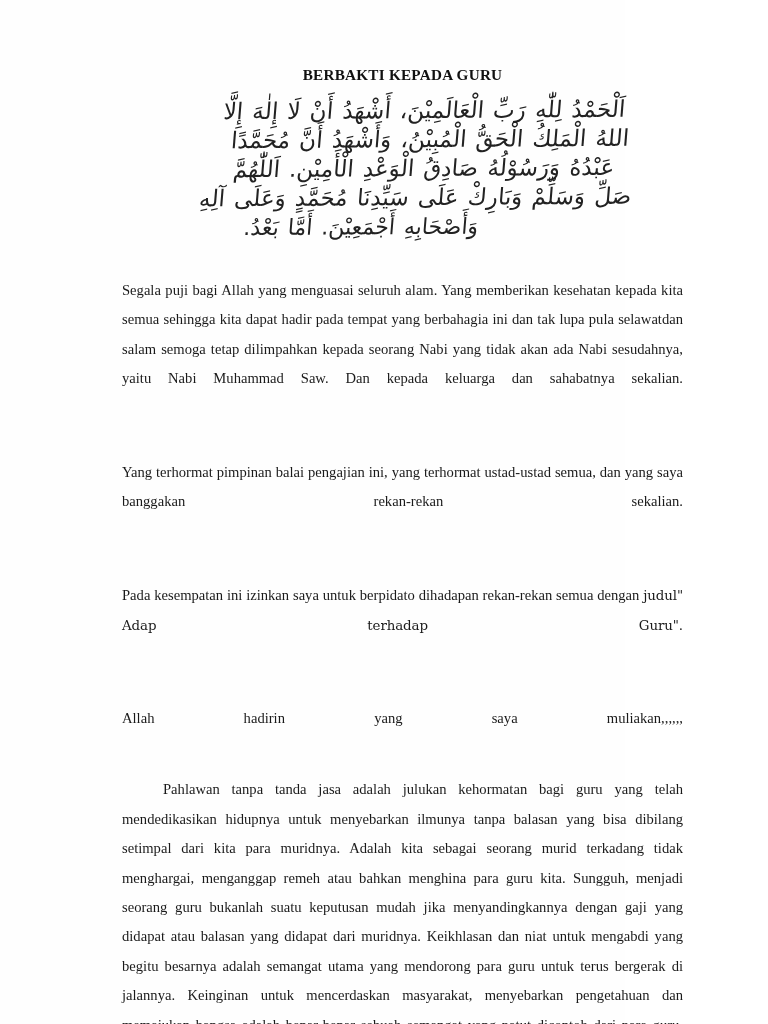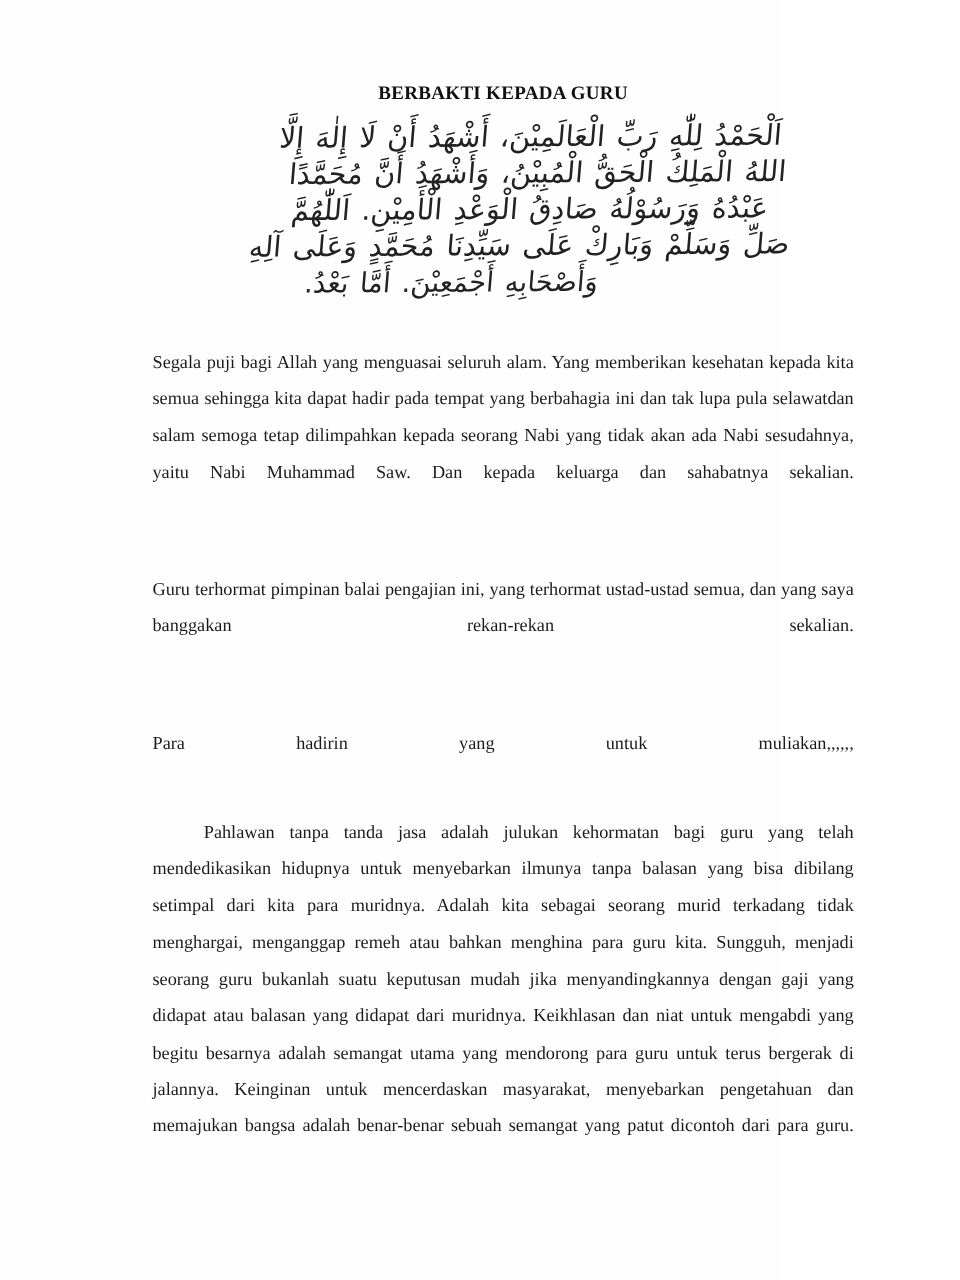--- a/index.html
+++ b/index.html
@@ -133,21 +133,22 @@
         <span class="arabic-line l1">اَلْحَمْدُ لِلّٰهِ رَبِّ الْعَالَمِيْنَ، أَشْهَدُ أَنْ لَا إِلٰهَ إِلَّا</span>
         <span class="arabic-line l2">اللهُ الْمَلِكُ الْحَقُّ الْمُبِيْنُ، وَأَشْهَدُ أَنَّ مُحَمَّدًا</span>
         <span class="arabic-line l3">عَبْدُهُ وَرَسُوْلُهُ صَادِقُ الْوَعْدِ الْأَمِيْنِ. اَللّٰهُمَّ</span>
         <span class="arabic-line l4">صَلِّ وَسَلِّمْ وَبَارِكْ عَلَى سَيِّدِنَا مُحَمَّدٍ وَعَلَى آلِهِ</span>
         <span class="arabic-line l5">وَأَصْحَابِهِ أَجْمَعِيْنَ. أَمَّا بَعْدُ.</span>
       </div>
     </div>
 
     <p class="body flush gap-sm">Segala puji bagi Allah yang menguasai seluruh alam. Yang memberikan kesehatan kepada kita semua sehingga kita dapat hadir pada tempat yang berbahagia ini dan tak lupa pula selawatdan salam semoga tetap dilimpahkan kepada seorang Nabi yang tidak akan ada Nabi sesudahnya, yaitu Nabi Muhammad Saw. Dan kepada keluarga dan sahabatnya sekalian.</p>
 
-    <p class="body flush gap-md">Guru terhormat pimpinan balai pengajian ini, yang terhormat ustad-ustad semua, dan yang saya banggakan rekan-rekan sekalian.</p>
+    <p class="body flush gap-md">Yang terhormat pimpinan balai pengajian ini, yang terhormat ustad-ustad semua, dan yang saya banggakan rekan-rekan sekalian.</p>
 
+    <p class="body flush gap-md"><span>Pada kesempatan ini izinkan saya untuk  berpidato dihadapan rekan-rekan semua dengan </span><span class="alt-face">judul" Adap terhadap Guru".</span></p>
 
-    <p class="body flush gap-md">Para hadirin yang untuk muliakan,,,,,,</p>
+    <p class="body flush gap-md">Allah hadirin yang saya muliakan,,,,,,</p>
 
     <p class="body indent">Pahlawan tanpa tanda jasa adalah julukan kehormatan bagi guru yang telah mendedikasikan hidupnya untuk menyebarkan ilmunya tanpa balasan yang bisa dibilang setimpal dari kita para muridnya. Adalah kita sebagai seorang murid terkadang tidak menghargai, menganggap remeh atau bahkan menghina para guru kita. Sungguh, menjadi seorang guru bukanlah suatu keputusan mudah jika menyandingkannya dengan gaji yang didapat atau balasan yang didapat dari muridnya. Keikhlasan dan niat untuk mengabdi yang begitu besarnya adalah semangat utama yang mendorong para guru untuk terus bergerak di jalannya. Keinginan untuk mencerdaskan masyarakat, menyebarkan pengetahuan dan memajukan bangsa adalah benar-benar sebuah semangat yang patut dicontoh dari para guru.</p>
 
   </div>
 </div>
 
 </body></html>

